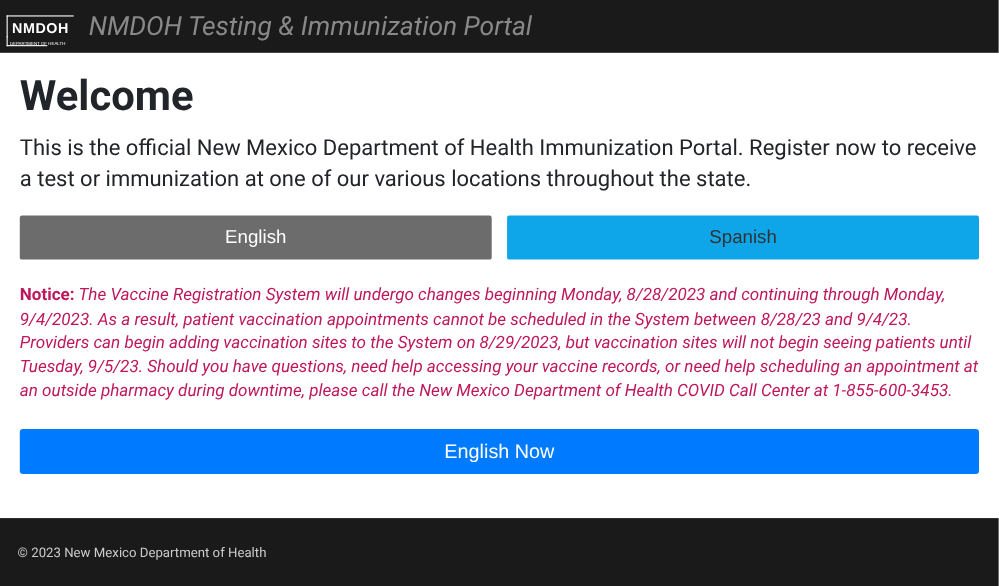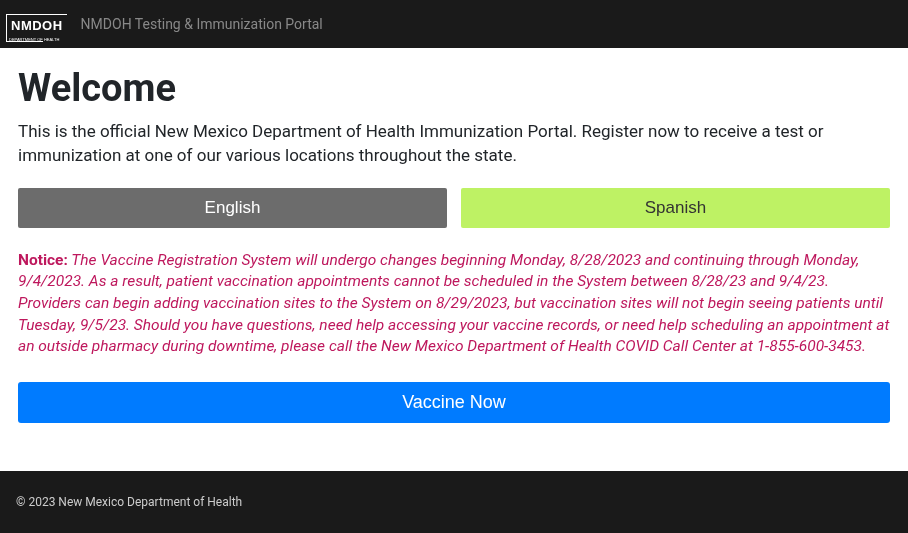--- a/index.html
+++ b/index.html
@@ -46,35 +46,36 @@
       position: absolute;
       bottom: -8px;
       left: 2px;
       font-size: 4px;
       font-weight: normal;
       white-space: nowrap;
       letter-spacing: 0;
     }
     .navbar-title {
       color: #888;
-      font-size: 14px;
+      font-size: 24px;
       font-weight: 400;
+      font-style: italic;
     }
     .main {
       flex: 1;
       padding: 18px 18px 18px 18px;
     }
     .page-title {
       font-size: 38px;
       font-weight: 700;
       color: #212529;
       margin-bottom: 10px;
     }
     .intro {
-      font-size: 17px;
+      font-size: 20px;
       color: #212529;
       margin-bottom: 20px;
       line-height: 1.4;
     }
     .lang-row {
       display: flex;
       gap: 14px;
       margin-bottom: 22px;
     }
     .lang-btn {
@@ -84,21 +85,21 @@
       font-size: 17px;
       border: none;
       cursor: pointer;
       border-radius: 2px;
     }
     .lang-active {
       background: #6c6c6c;
       color: #fff;
     }
     .lang-inactive {
-      background: #bef264;
+      background: #0ea5e9;
       color: #333;
     }
     .notice {
       color: #be185d;
       font-style: italic;
       font-size: 15.5px;
       line-height: 1.4;
       margin-bottom: 24px;
     }
     .notice-label {
@@ -141,18 +142,18 @@
 
   <div class="lang-row">
     <button class="lang-btn lang-active">English</button>
     <button class="lang-btn lang-inactive">Spanish</button>
   </div>
 
   <p class="notice">
     <span class="notice-label">Notice:</span><span> The Vaccine Registration System will undergo changes beginning Monday, 8/28/2023 and continuing through Monday, 9/4/2023. As a result, patient vaccination appointments cannot be scheduled in the System between 8/28/23 and 9/4/23. Providers can begin adding vaccination sites to the System on 8/29/2023, but vaccination sites will not begin seeing patients until Tuesday, 9/5/23. Should you have questions, need help accessing your vaccine records, or need help scheduling an appointment at an outside pharmacy during downtime, please call the New Mexico Department of Health COVID Call Center at 1-855-600-3453.</span>
   </p>
 
-  <button class="register-btn">Vaccine Now</button>
+  <button class="register-btn">English Now</button>
 </div>
 
 <div class="footer">
   <span>© 2023 New Mexico Department of Health</span>
 </div>
 
 </body></html>

